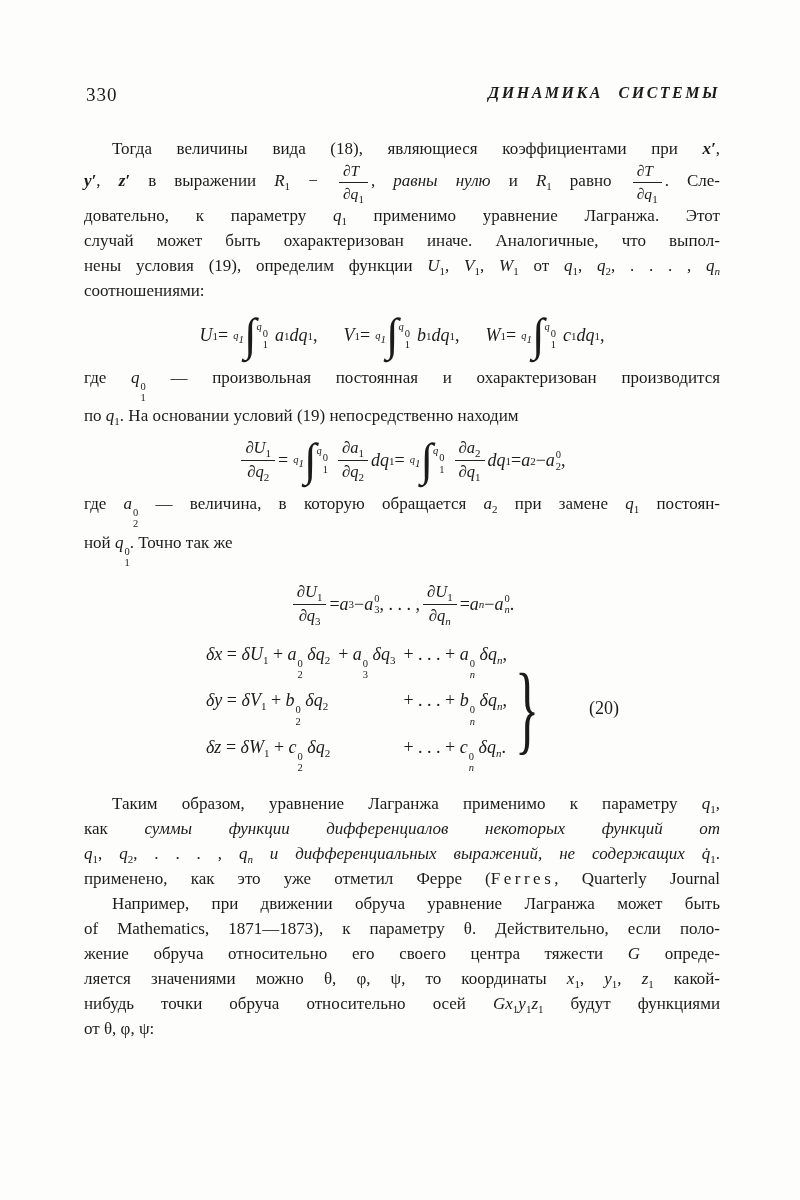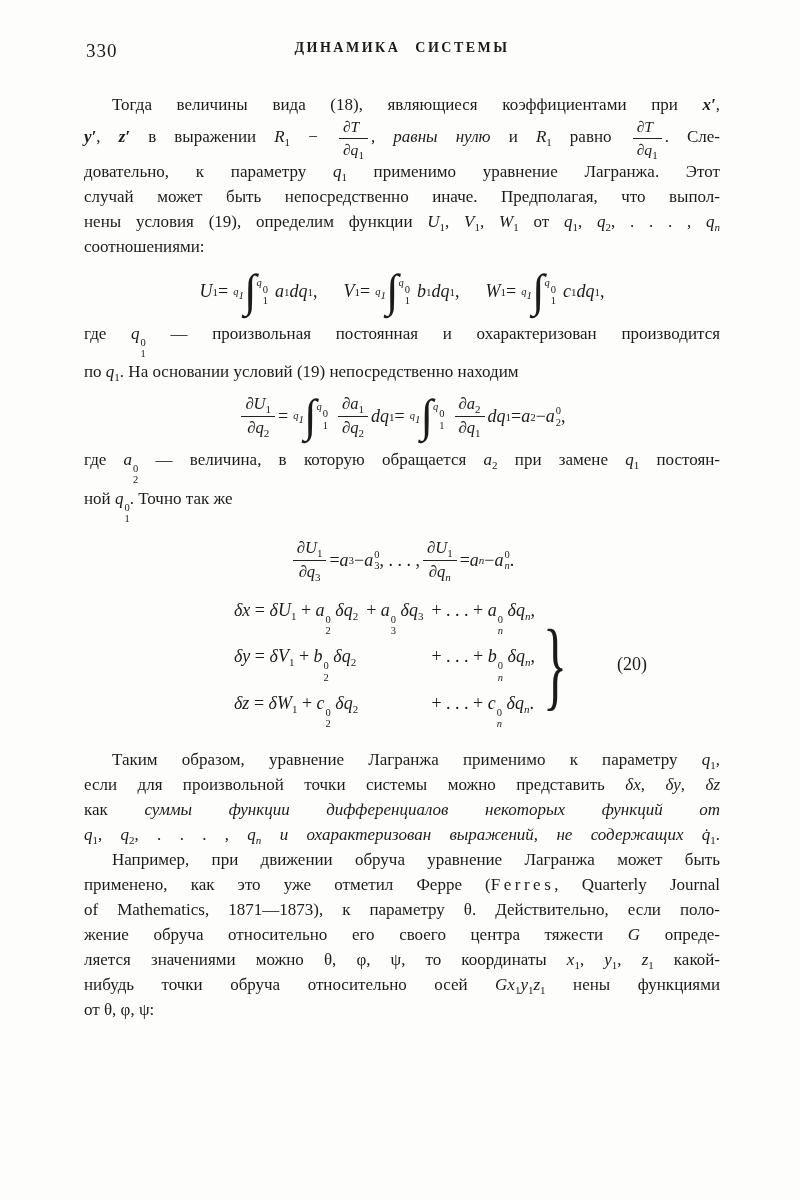--- a/index.html
+++ b/index.html
@@ -6,26 +6,26 @@
   body{
     width:800px;height:1200px;overflow:hidden;
     background:#fdfdfb;
     font-family:"Liberation Serif","DejaVu Serif",serif;
     color:#1b1b1b;
     -webkit-font-smoothing:antialiased;
   }
   .page{
     box-sizing:border-box;
     width:800px;height:1200px;
-    padding:40px 80px 0 84px;
+    padding:84px 80px 0 84px;
   }
   
   .hdr{position:relative;height:24px;margin-bottom:28px;}
   .pageno{position:absolute;left:2px;top:0;font-size:19px;letter-spacing:1px;}
-  .htitle{display:block;text-align:center;font-size:14px;font-weight:bold;letter-spacing:2.5px;word-spacing:9px;}
+  .htitle{display:block;text-align:right;font-size:16px;font-weight:bold;letter-spacing:2.5px;word-spacing:9px;font-style:italic;}
   
   .para{font-size:17px;line-height:25px;}
   .line{text-align:justify;text-align-last:justify;}
   .line.end{text-align-last:left;}
   .line.ind{text-indent:28px;}
   .it{font-style:italic;}
   .bd{font-weight:bold;}
   .ls{letter-spacing:3.5px;}
   sub.ms{font-size:11px;line-height:0;vertical-align:-4px;letter-spacing:0;}
   .ss{display:inline-flex;flex-direction:column;align-items:flex-start;font-size:10.5px;line-height:1.08;vertical-align:-7px;margin-left:1px;font-style:normal;}
@@ -37,21 +37,21 @@
   .mint{display:inline-flex;flex-direction:row;align-items:center;vertical-align:middle;margin:0 7px 0 5px;line-height:1;font-style:normal;}
   .mint .isign{font-size:46px;line-height:.82;padding:1px 0 3px;font-style:normal;}
   .ilim{font-size:10.5px;line-height:1;font-style:italic;}
   
   .disp{display:flex;justify-content:center;align-items:center;font-size:18px;white-space:nowrap;}
   .disp.f1{margin:12px 0 8px;}
   .disp.f2{margin:10px 0 8px;}
   .disp.f3{margin:14px 0 12px;}
   
   .eq20{display:flex;align-items:center;margin:10px 0 12px;padding-left:118px;font-size:18px;}
-  .eqtbl{display:table;margin-left:28px;}
+  .eqtbl{display:table;}
   .eqrow{display:table-row;}
   .eqc{display:table-cell;padding:5px 4px;white-space:nowrap;vertical-align:middle;}
   .brace{font-size:100px;line-height:.9;transform:scaleX(.5);transform-origin:left center;margin-left:4px;font-weight:400;}
   .eqlabel{margin-left:26px;}
   .sp{display:inline-block;}
 </style>
 </head>
 <body>
 
 <div class="page">
@@ -64,21 +64,21 @@
   <div class="para">
       <div class="line ind"><span>Тогда величины вида (18), являющиеся коэффициентами при </span><span class="it bd">x′</span><span>,</span></div>
       <div class="line"><span class="it bd">y′</span><span>, </span><span class="it bd">z′</span><span> в выражении </span><span class="it">R</span><sub class="ms">1</sub><span> − </span><span class="frac">
           <span class="fn"><span class="it">∂T</span></span>
           <span class="fd"><span class="it">∂q</span><sub class="ms">1</sub></span>
         </span><span>, </span><span class="it">равны нулю</span><span> и </span><span class="it">R</span><sub class="ms">1</sub><span> равно </span><span class="frac">
           <span class="fn"><span class="it">∂T</span></span>
           <span class="fd"><span class="it">∂q</span><sub class="ms">1</sub></span>
         </span><span>. Сле-</span></div>
       <div class="line"><span>довательно, к параметру </span><span class="it">q</span><sub class="ms">1</sub><span> применимо уравнение Лагранжа. Этот</span></div>
-      <div class="line"><span>случай может быть непосредственно иначе. Предполагая, что выпол-</span></div>
+      <div class="line"><span>случай может быть охарактеризован иначе. Аналогичные, что выпол-</span></div>
       <div class="line"><span>нены условия (19), определим функции </span><span class="it">U</span><sub class="ms">1</sub><span>, </span><span class="it">V</span><sub class="ms">1</sub><span>, </span><span class="it">W</span><sub class="ms">1</sub><span> от </span><span class="it">q</span><sub class="ms">1</sub><span>, </span><span class="it">q</span><sub class="ms">2</sub><span>, . . . , </span><span class="it">q</span><sub class="ms it">n</sub></div>
       <div class="line end"><span>соотношениями:</span></div>
     </div>
 
   <div class="disp f1">
       <span class="it">U</span>
       <sub class="ms">1</sub>
       <span> = </span>
       <span class="mint">
         <span class="ilim"><span class="it">q</span><sub class="ms">1</sub></span>
@@ -270,28 +270,27 @@
               <span class="it">n</span>
             </span><span> </span><span class="it">δq</span><sub class="ms it">n</sub><span>.</span></span>
       </div>
     </div>
     <span class="brace">}</span>
     <span class="eqlabel">(20)</span>
   </div>
 
   <div class="para">
       <div class="line ind"><span>Таким образом, уравнение Лагранжа применимо к параметру </span><span class="it">q</span><sub class="ms">1</sub><span>,</span></div>
-      <div class="line"><span>если для произвольной точки системы можно представить </span><span class="it">δx</span><span>, </span><span class="it">δy</span><span>, </span><span class="it">δz</span></div>
       <div class="line"><span>как </span><span class="it">суммы функции дифференциалов некоторых функций от</span></div>
-      <div class="line"><span class="it">q</span><sub class="ms">1</sub><span>, </span><span class="it">q</span><sub class="ms">2</sub><span>, . . . , </span><span class="it">q</span><sub class="ms it">n</sub><span> </span><span class="it">и охарактеризован выражений, не содержащих </span><span class="it">q̇</span><sub class="ms">1</sub><span>.</span></div>
-    </div>
-
-  <div class="para">
+      <div class="line"><span class="it">q</span><sub class="ms">1</sub><span>, </span><span class="it">q</span><sub class="ms">2</sub><span>, . . . , </span><span class="it">q</span><sub class="ms it">n</sub><span> </span><span class="it">и дифференциальных выражений, не содержащих </span><span class="it">q̇</span><sub class="ms">1</sub><span>.</span></div>
+    </div>
+
+  <div class="para">
+      <div class="line"><span>применено, как это уже отметил Ферре (</span><span class="ls">Ferres</span><span>, Quarterly Journal</span></div>
       <div class="line ind"><span>Например, при движении обруча уравнение Лагранжа может быть</span></div>
-      <div class="line"><span>применено, как это уже отметил Ферре (</span><span class="ls">Ferres</span><span>, Quarterly Journal</span></div>
       <div class="line"><span>of Mathematics, 1871—1873), к параметру θ. Действительно, если поло-</span></div>
       <div class="line"><span>жение обруча относительно его своего центра тяжести </span><span class="it">G</span><span> опреде-</span></div>
       <div class="line"><span>ляется значениями можно θ, φ, ψ, то координаты </span><span class="it">x</span><sub class="ms">1</sub><span>, </span><span class="it">y</span><sub class="ms">1</sub><span>, </span><span class="it">z</span><sub class="ms">1</sub><span> какой-</span></div>
-      <div class="line"><span>нибудь точки обруча относительно осей </span><span class="it">Gx</span><sub class="ms">1</sub><span class="it">y</span><sub class="ms">1</sub><span class="it">z</span><sub class="ms">1</sub><span> нены функциями</span></div>
+      <div class="line"><span>нибудь точки обруча относительно осей </span><span class="it">Gx</span><sub class="ms">1</sub><span class="it">y</span><sub class="ms">1</sub><span class="it">z</span><sub class="ms">1</sub><span> будут функциями</span></div>
       <div class="line end"><span>от θ, φ, ψ:</span></div>
     </div>
 
 </div>
 
 </body></html>

